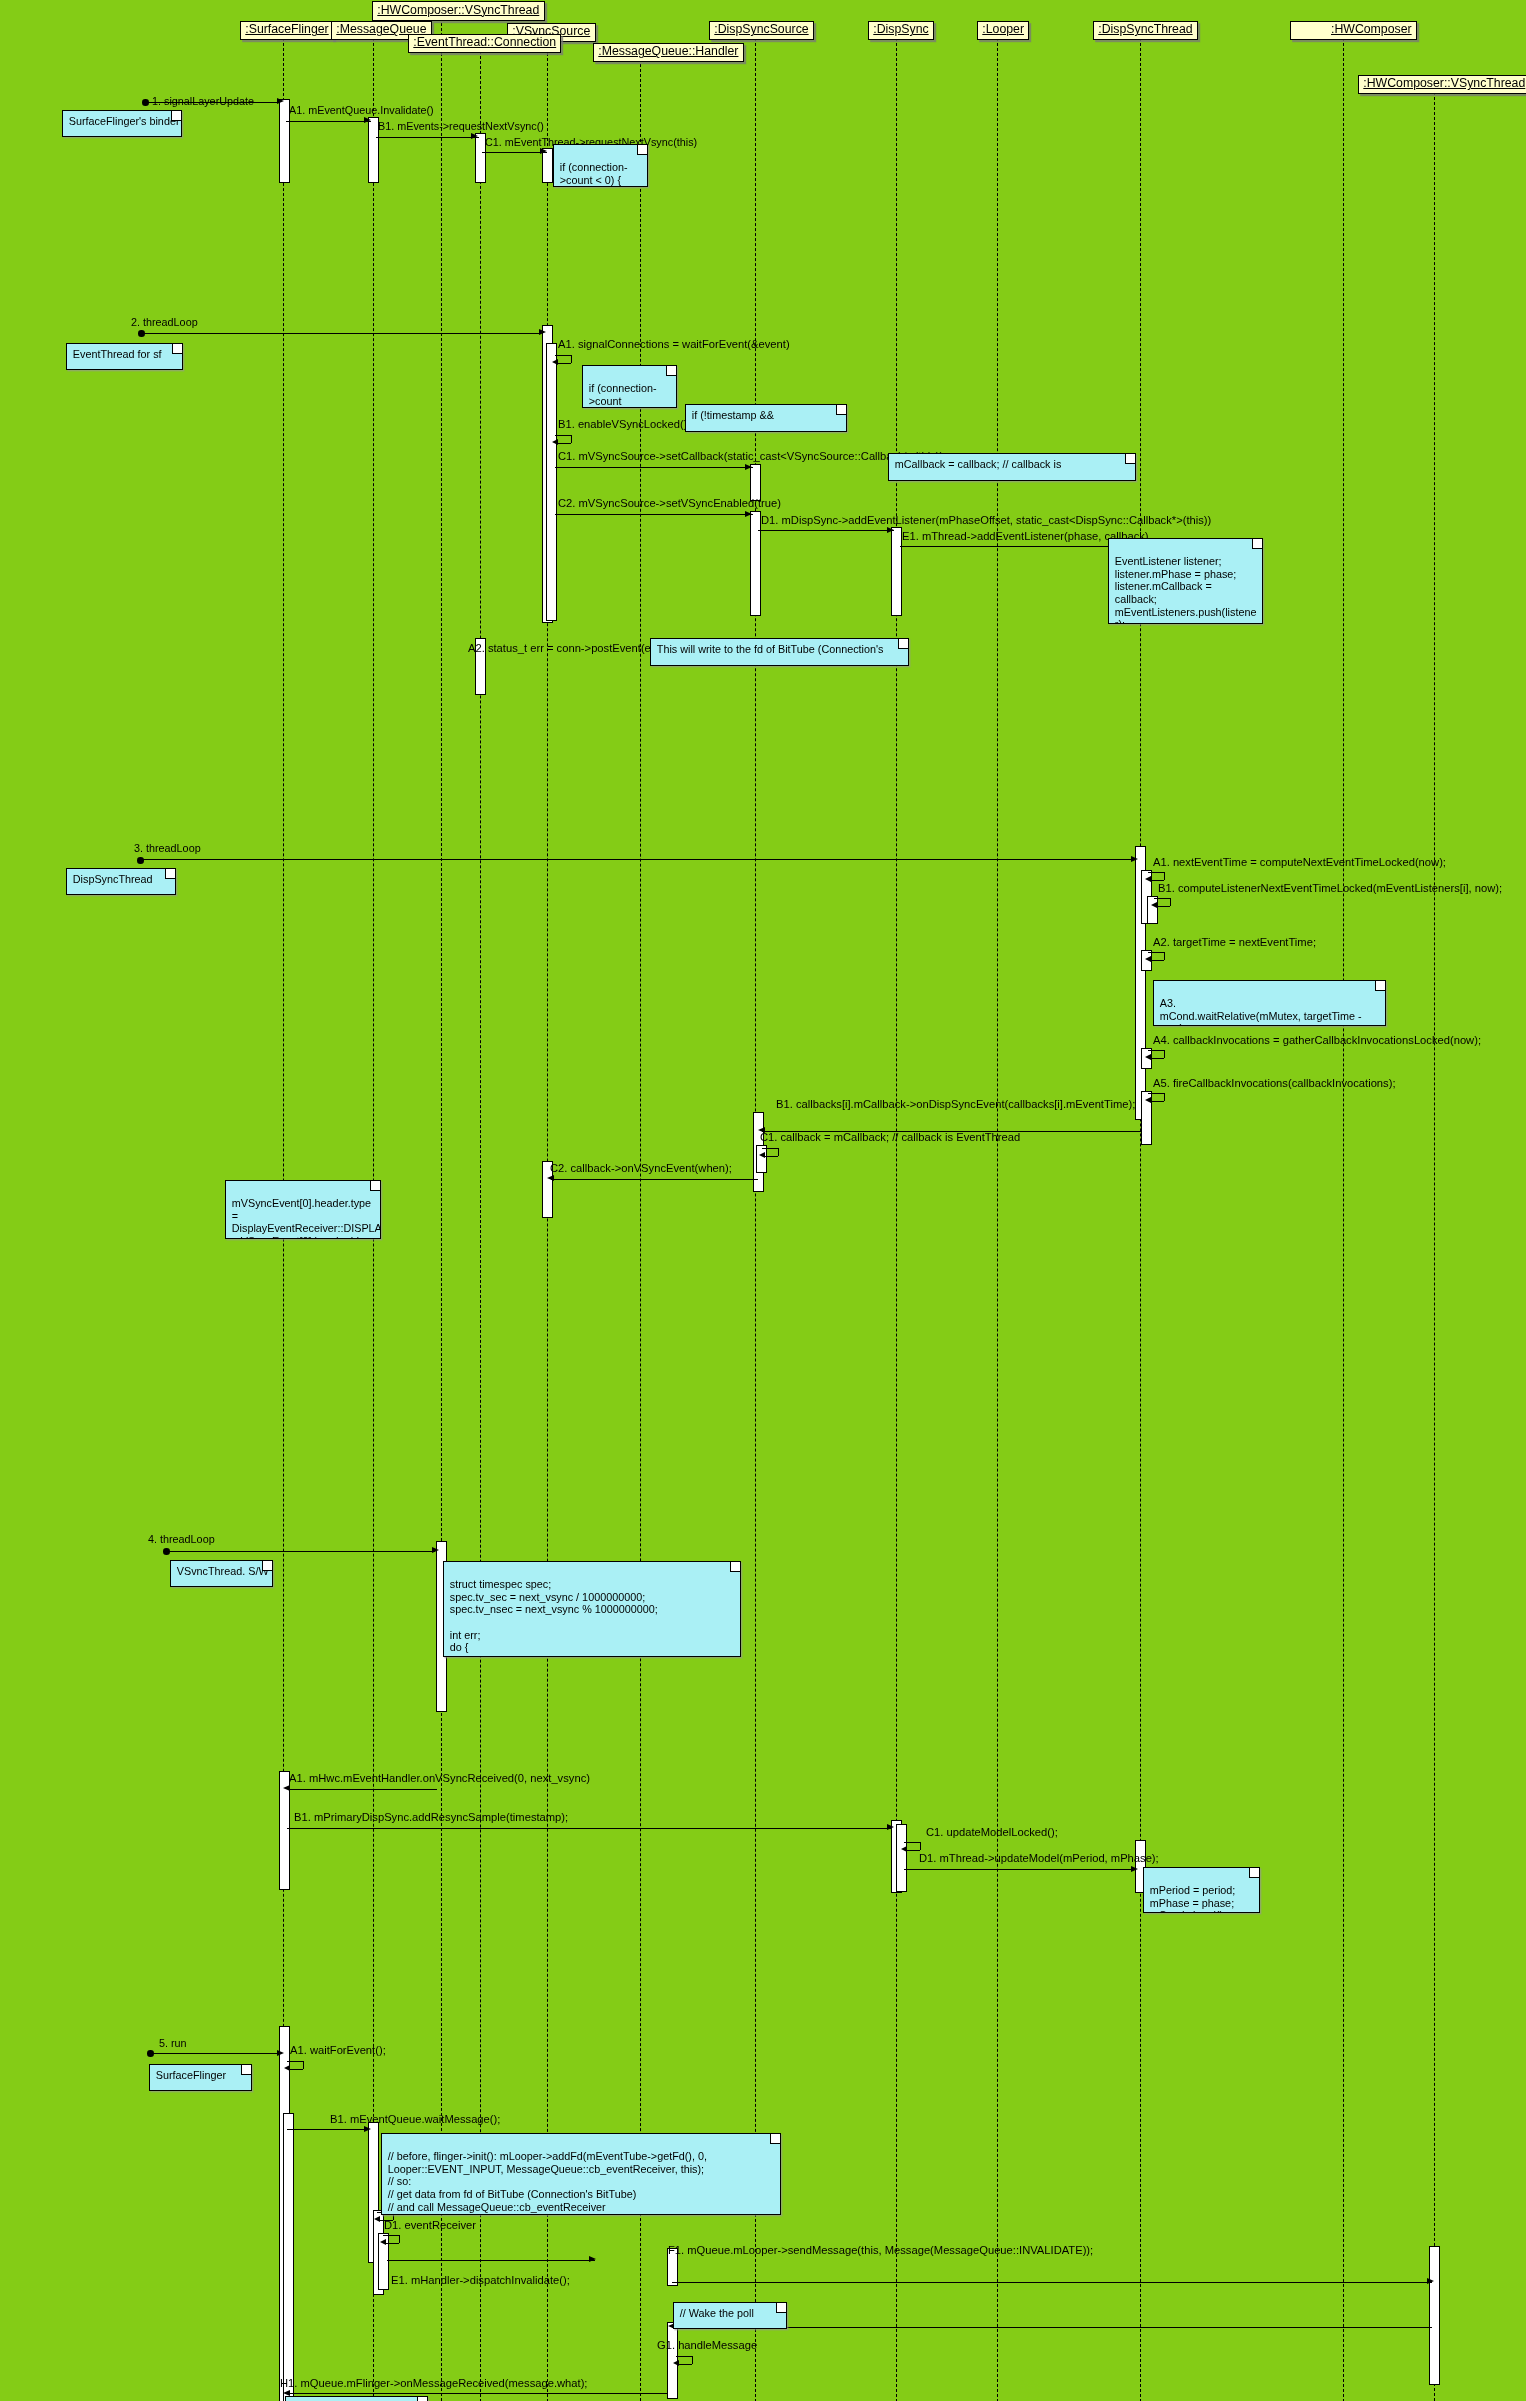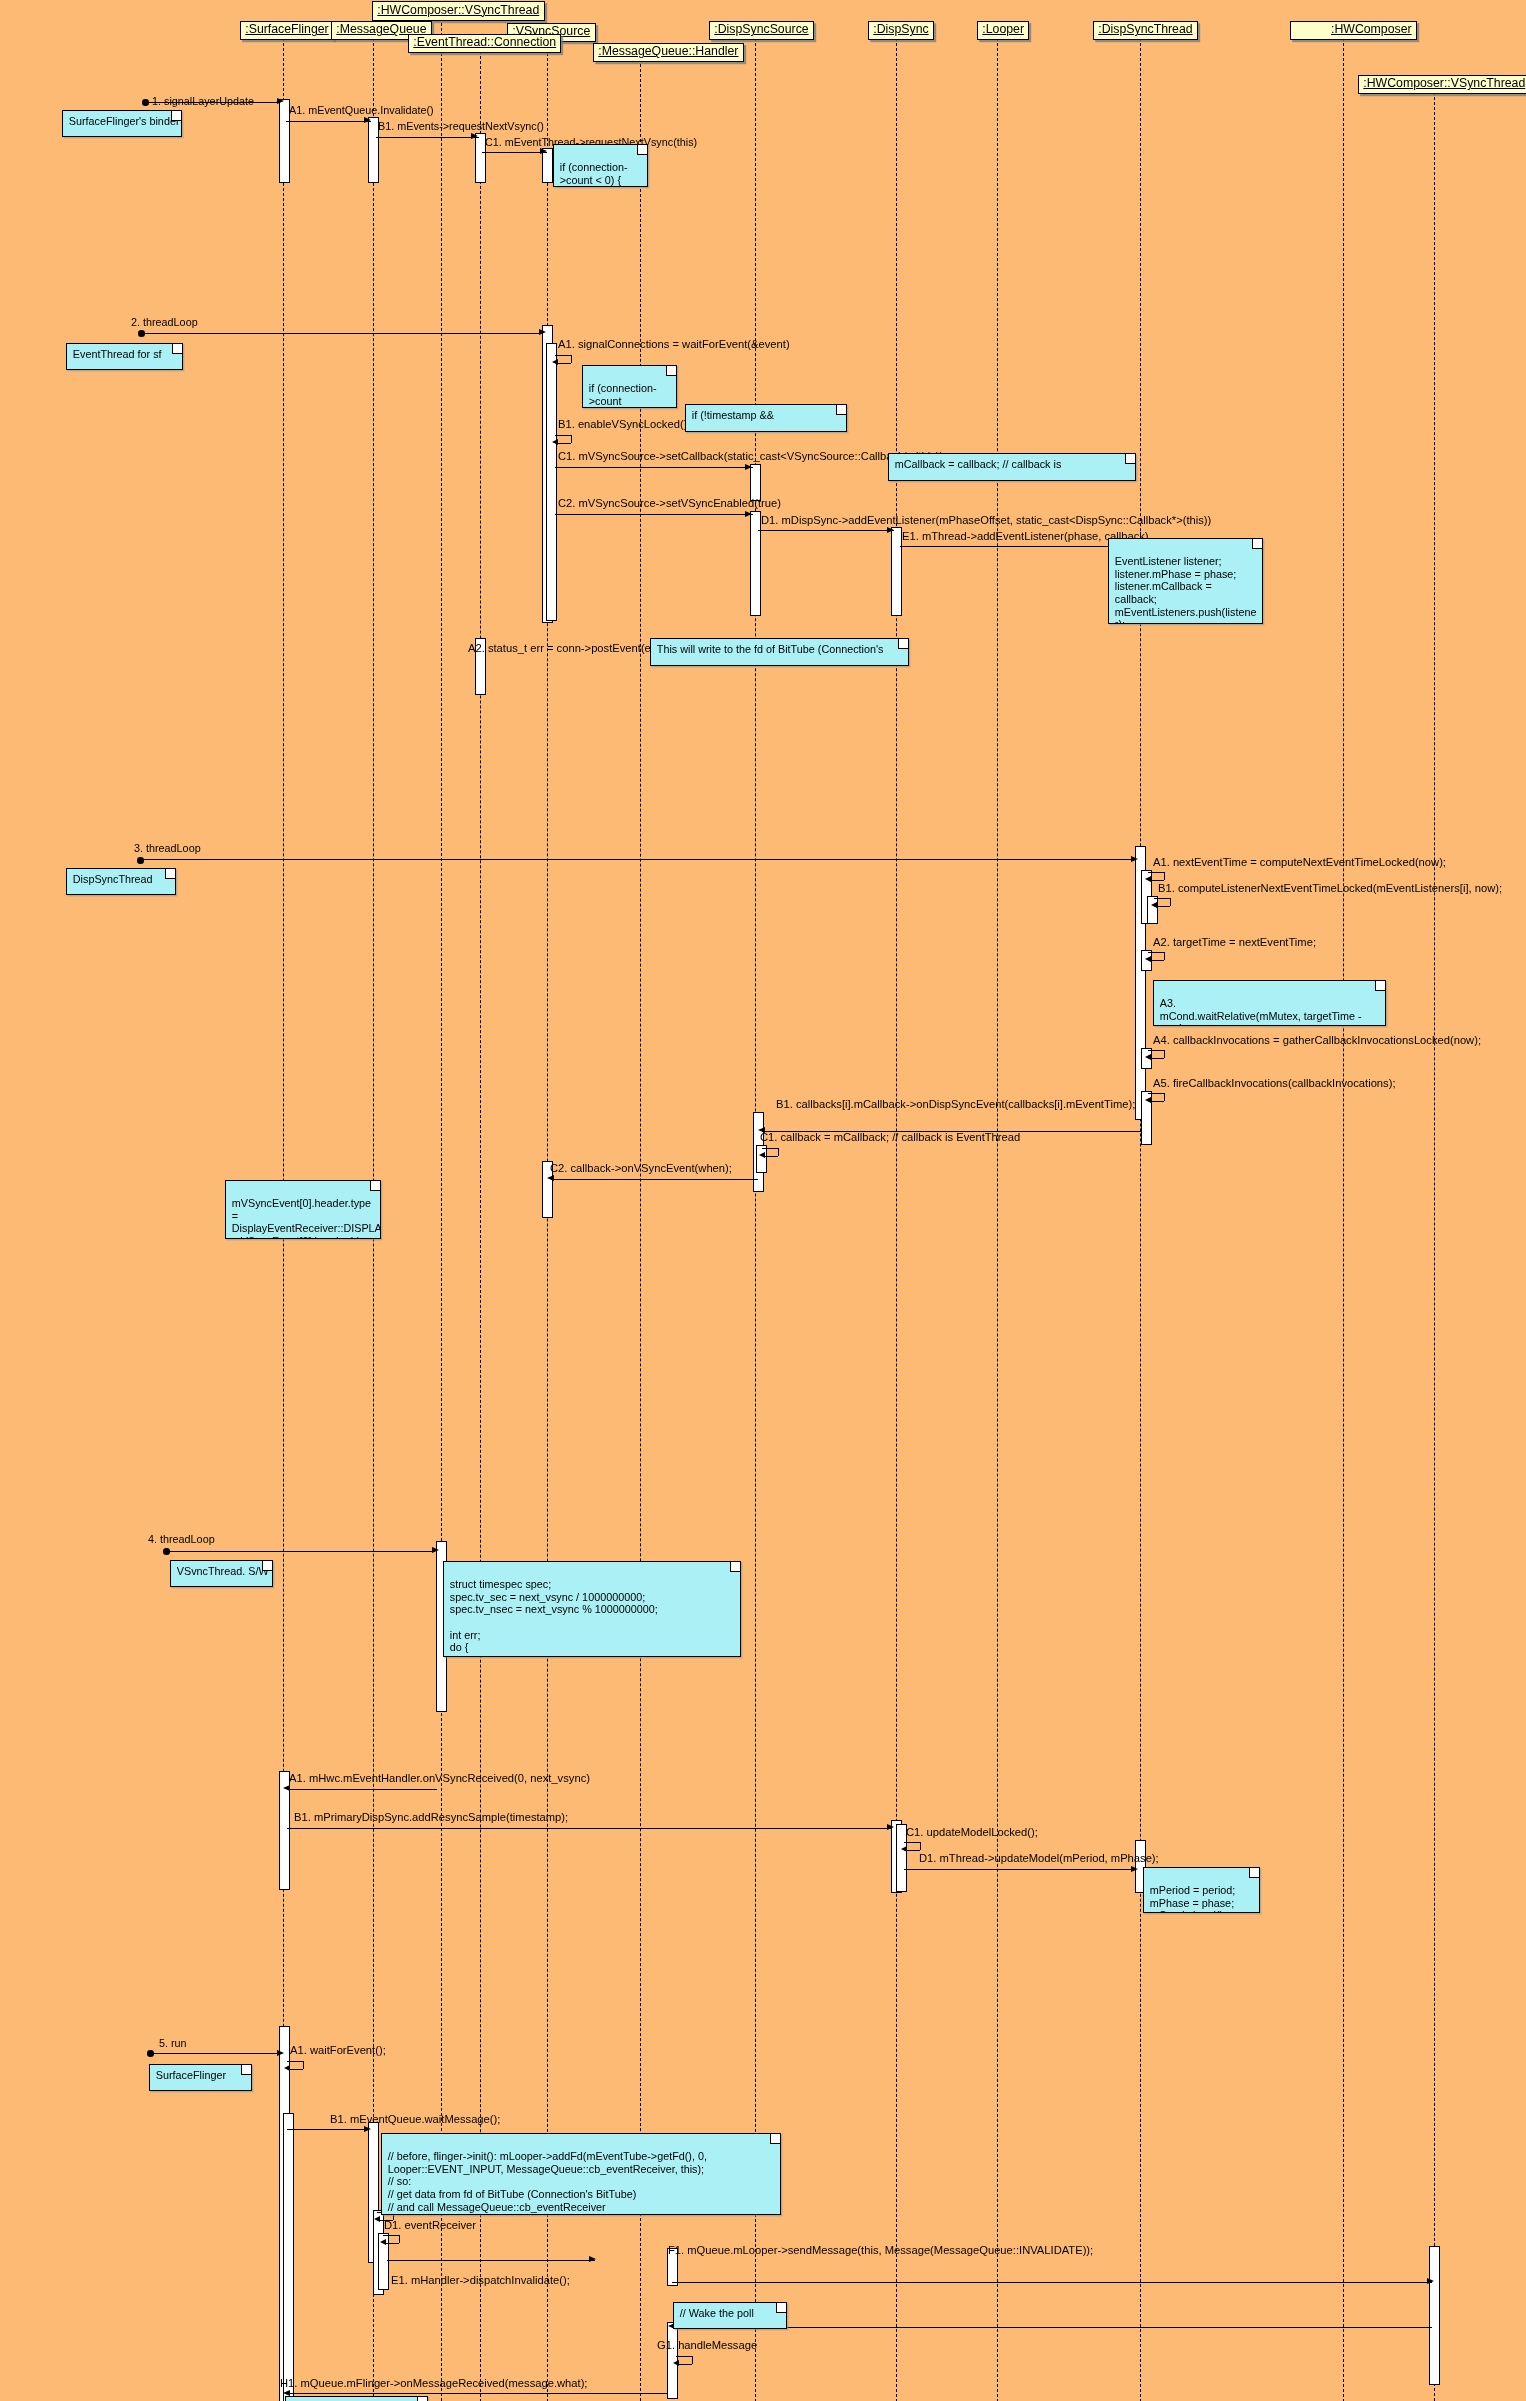--- a/index.html
+++ b/index.html
@@ -6,21 +6,21 @@
   body{
     font-family:"Liberation Sans", sans-serif;
     color:#000;
     -webkit-font-smoothing:none;
   }
   #canvas{
     position:relative;
     width:1526px;
     height:2401px;
     overflow:hidden;
-    background:#fdba74;
+    background:#84cc16;
   }
   
   .lifeline{
     position:absolute;
     width:0;
     border-left:1.4px dashed #000;
     z-index:1;
   }
   
   .actor{
@@ -415,21 +415,21 @@
   <div class="msgline" style="left:289px;top:1789px;width:148px;"></div>
   <div class="arrowL" style="left:283px;top:1785px;"></div>
   <div class="act" style="left:279px;top:1771px;width:8.7px;height:117px;"></div>
 
   <div class="mlabel big" style="left:294px;top:1812px;">B1. mPrimaryDispSync.addResyncSample(timestamp);</div>
   <div class="msgline" style="left:287px;top:1828px;width:605px;"></div>
   <div class="arrowR" style="left:887px;top:1824px;"></div>
   <div class="act" style="left:891px;top:1820px;width:8.7px;height:71px;"></div>
   <div class="act" style="left:896px;top:1824px;width:8.7px;height:66px;"></div>
 
-  <div class="mlabel big" style="left:906px;top:1827px;">C1. updateModelLocked();</div>
+  <div class="mlabel big" style="left:906px;top:1827px;padding-left:20px;">C1. updateModelLocked();</div>
   <div class="self" style="left:904px;top:1842px;">
     <div class="top"></div>
       <div class="right"></div>
       <div class="bot"></div>
       <div class="ah"></div>
   </div>
 
   <div class="mlabel big" style="left:919px;top:1853px;">D1. mThread-&gt;updateModel(mPeriod, mPhase);</div>
   <div class="msgline" style="left:904px;top:1869px;width:231px;"></div>
   <div class="arrowR" style="left:1131px;top:1866px;"></div>

